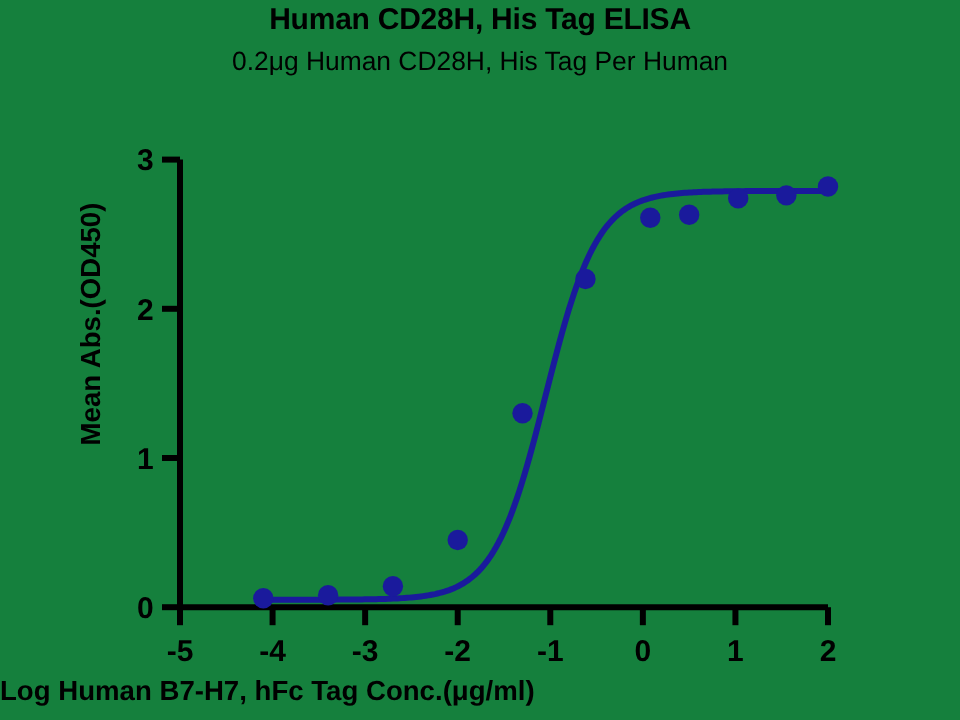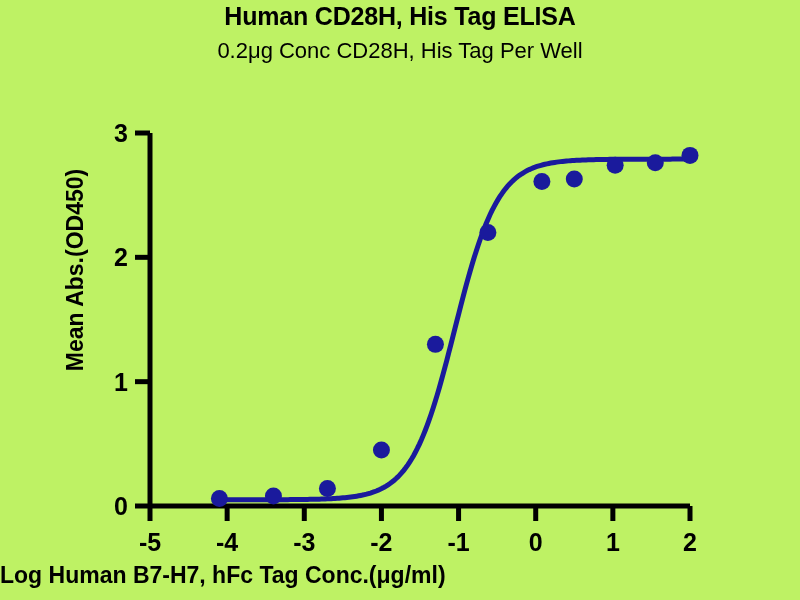--- a/index.html
+++ b/index.html
@@ -11,21 +11,21 @@
     width: 800px;
     height: 600px;
     overflow: hidden;
     font-family: "Liberation Sans", sans-serif;
     color: #000000;
   }
   #figure {
     position: relative;
     width: 800px;
     height: 600px;
-    background: #bef264;
+    background: #15803d;
   }
   #chart-title {
     position: absolute;
     left: 0;
     top: 2px;
     width: 800px;
     text-align: center;
     font-size: 25px;
     font-weight: bold;
     letter-spacing: -0.2px;
@@ -74,21 +74,21 @@
     font-weight: bold;
     fill: #000000;
   }
 </style>
 </head>
 <body>
 
 <div id="figure">
 
   <div id="chart-title">Human CD28H, His Tag ELISA</div>
-  <div id="chart-subtitle">0.2μg Conc CD28H, His Tag Per Well</div>
+  <div id="chart-subtitle">0.2μg Human CD28H, His Tag Per Human</div>
   <div id="y-axis-label">Mean Abs.(OD450)</div>
   <div id="x-axis-label">Log Human B7-H7, hFc Tag Conc.(μg/ml)</div>
 
   <svg id="plot-svg" width="800" height="600">
     <g id="axes-group">
       <line id="y-axis-line" x1="150" y1="133" x2="150" y2="506" stroke="#000000" stroke-width="5"></line>
       <line id="x-axis-line" x1="150" y1="506" x2="690" y2="506" stroke="#000000" stroke-width="5"></line>
     </g>
     <g id="x-ticks-group">
         <line x1="150" y1="506" x2="150" y2="521" stroke="#000000" stroke-width="5"></line>

